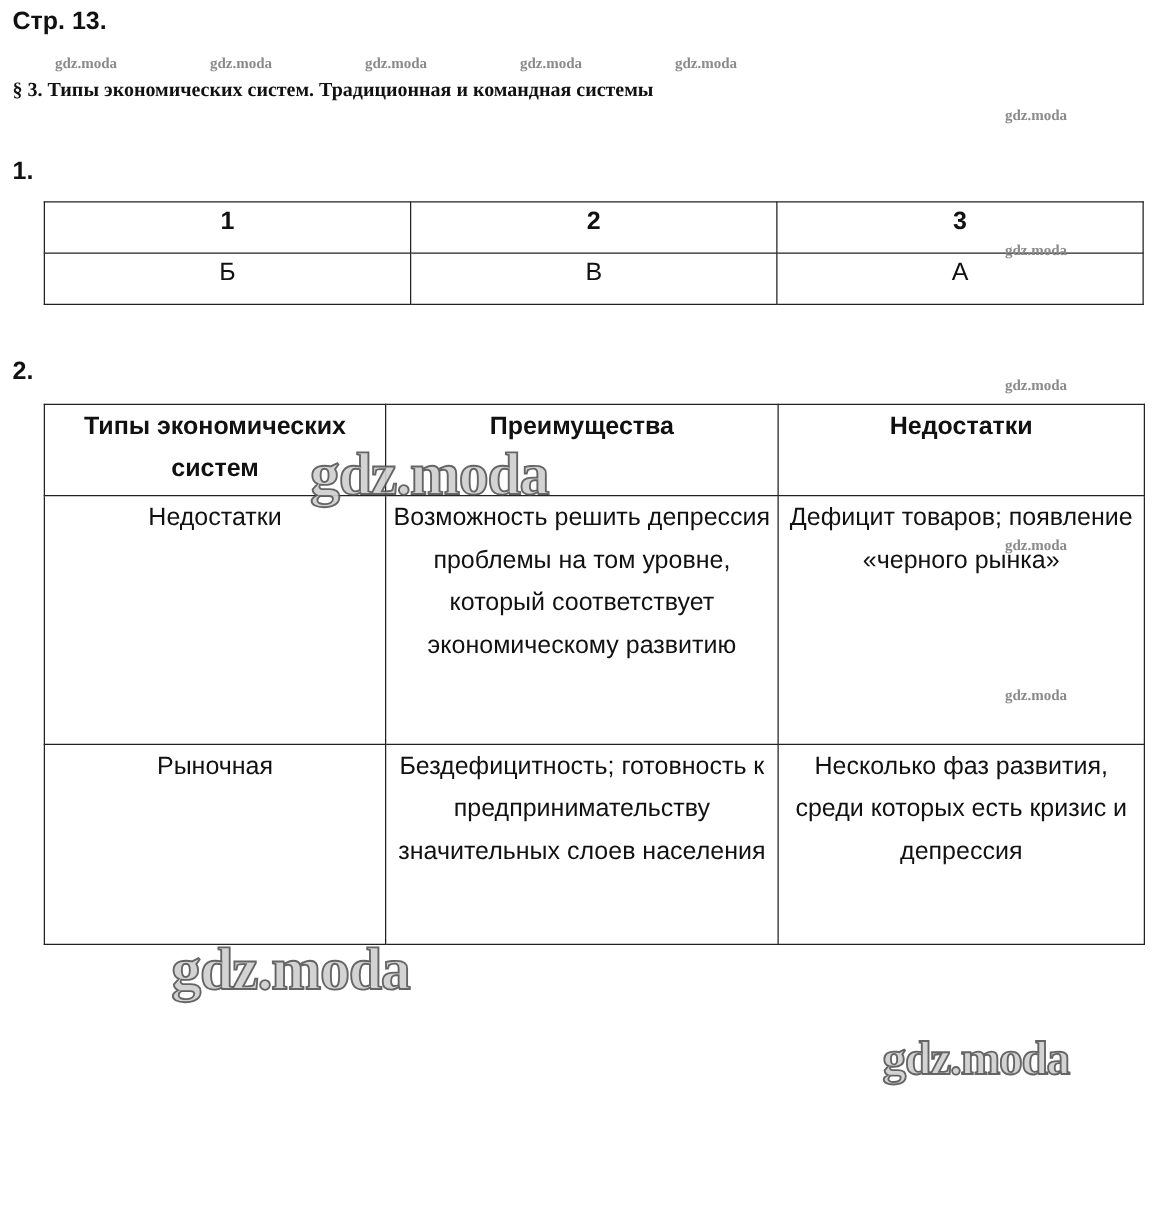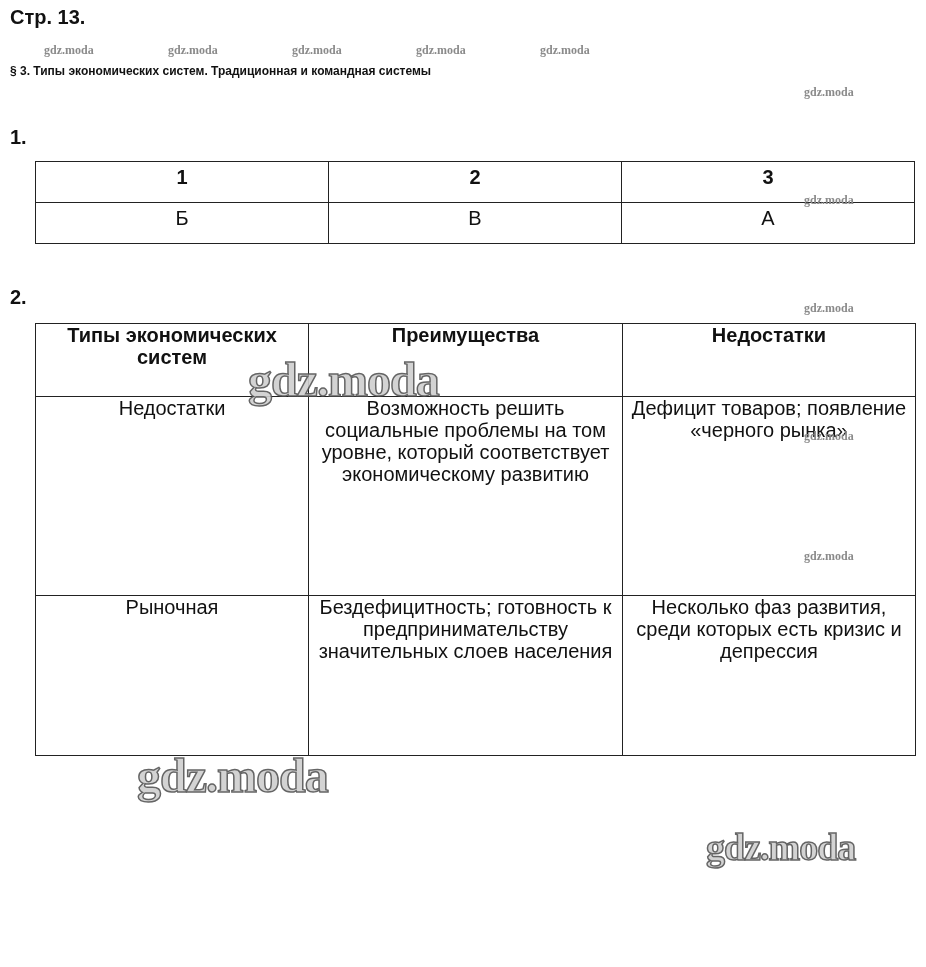--- a/index.html
+++ b/index.html
@@ -1,32 +1,32 @@
 <!DOCTYPE html>
 <html><head>
 <meta charset="utf-8">
 <style>
   html, body { margin: 0; padding: 0; background: #ffffff; }
   body { width: 926px; height: 967px; position: relative; overflow: hidden;
          font-family: "Liberation Sans", sans-serif; color: #111; }
   .abs { position: absolute; font-weight: bold; }
   .page-ref { left: 10px; top: 6px; font-size: 20px; }
-  .section-title { left: 10px; top: 64px; font-size: 12px; font-weight: bold; white-space: nowrap; }
+  .section-title { left: 10px; top: 64px; font-size: 16px; font-weight: bold; white-space: nowrap; font-family: Liberation Serif, serif; }
   .task-num { font-size: 20px; font-weight: bold; left: 10px; }
   .wm-small { font-family: "Liberation Serif", serif; font-size: 12px; color: #8a8a8a; font-weight: bold; white-space: nowrap; }
   .wm-big { font-family: "Liberation Serif", serif; font-size: 48px; font-weight: bold; color: #cfcfcf;
             -webkit-text-stroke: 1.5px #555; letter-spacing: -1px; white-space: nowrap; opacity: 0.9; }
 
   table { border-collapse: collapse; position: absolute; table-layout: fixed; }
   td { border: 1px solid #222; text-align: center; vertical-align: top; font-size: 20px; padding: 0 4px; }
   #t1 { left: 35px; top: 161px; width: 880px; }
   #t1 td { height: 40px; line-height: 30px; padding-top: 0; }
   #t1 tr.head td { font-weight: bold; }
   #t2 { left: 35px; top: 323px; width: 880px; }
-  #t2 td { line-height: 22px; padding-bottom: 0; }
+  #t2 td { line-height: 34px; padding-bottom: 0; }
   #t2 tr.head td { font-weight: bold; height: 72px; }
   #t2 col.c1 { width: 273px; } #t2 col.c2 { width: 314px; } #t2 col.c3 { width: 293px; }
   #t1 col { width: 293px; }
 </style>
 </head>
 <body>
 
 <div class="abs page-ref">Стр. 13.</div>
 
 <div class="abs wm-small" style="left:44px;top:43px">gdz.moda</div>
@@ -71,21 +71,21 @@
       <col class="c3">
     </colgroup>
   <tbody>
       <tr class="head">
     <td>Типы экономических систем</td>
     <td>Преимущества</td>
     <td>Недостатки</td>
   </tr>
   <tr style="height:199px">
     <td>Недостатки</td>
-    <td>Возможность решить социальные проблемы на том уровне, который соответствует экономическому развитию</td>
+    <td>Возможность решить депрессия проблемы на том уровне, который соответствует экономическому развитию</td>
     <td>Дефицит товаров; появление «черного рынка»</td>
   </tr>
   <tr style="height:160px">
     <td>Рыночная</td>
     <td>Бездефицитность; готовность к предпринимательству значительных слоев населения</td>
     <td>Несколько фаз развития, среди которых есть кризис и депрессия</td>
   </tr>
 </tbody>
   </table>
 

